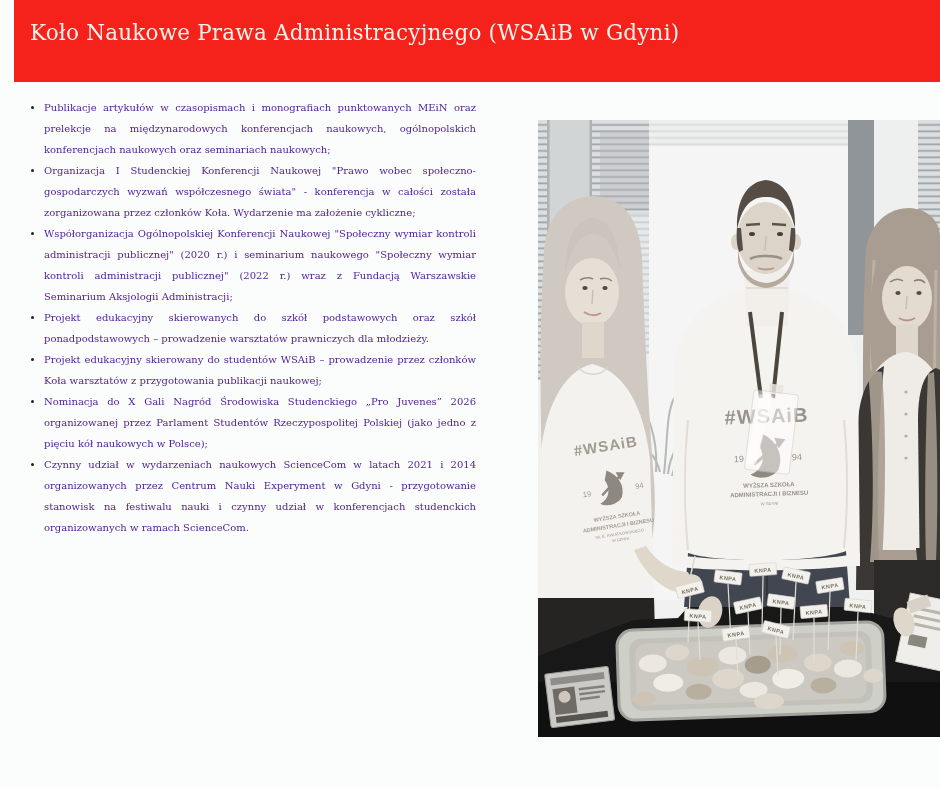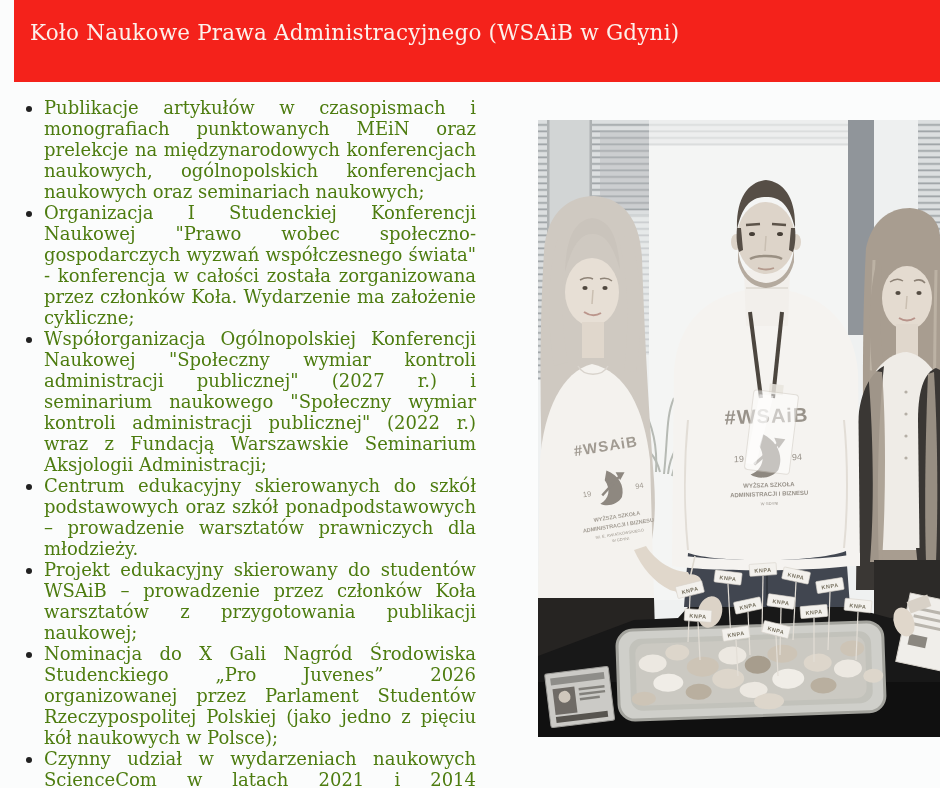--- a/index.html
+++ b/index.html
@@ -17,43 +17,43 @@
     font-size:21.5px;font-weight:400;letter-spacing:.2px;
     color:#fcf1ec;
     font-family:"DejaVu Serif", serif;
     white-space:nowrap;
   }
   .content-list{
     position:absolute;left:28px;top:97px;width:448px;
   }
   .content-list ul{margin:0;padding:0 0 0 16px;}
   .content-list li{
-    font-size:18px;line-height:21px;color:#4d7c0f;
+    font-size:10px;line-height:21px;color:#4c1d95;
     text-align:justify;
   }
   .content-list li::marker{color:#212121;}
   .photo{
     position:absolute;left:538px;top:120px;width:402px;height:617px;margin:0;
     background:#efefee;
   }
   .photo svg{display:block;}
 </style>
 </head>
 <body>
 
 <header class="header">
   <h1>Koło Naukowe Prawa Administracyjnego (WSAiB w Gdyni)</h1>
 </header>
 
 <main class="content-list">
   <ul>
     <li>Publikacje artykułów w czasopismach i monografiach punktowanych MEiN oraz prelekcje na międzynarodowych konferencjach naukowych, ogólnopolskich konferencjach naukowych oraz seminariach naukowych;</li>
     <li>Organizacja I Studenckiej Konferencji Naukowej "Prawo wobec społeczno-gospodarczych wyzwań współczesnego świata" - konferencja w całości została zorganizowana przez członków Koła. Wydarzenie ma założenie cykliczne;</li>
-    <li>Współorganizacja Ogólnopolskiej Konferencji Naukowej "Społeczny wymiar kontroli administracji publicznej" (2027 r.) i seminarium naukowego "Społeczny wymiar kontroli administracji publicznej" (2022 r.) wraz z Fundacją Warszawskie Seminarium Aksjologii Administracji;</li>
-    <li>Centrum edukacyjny skierowanych do szkół podstawowych oraz szkół ponadpodstawowych – prowadzenie warsztatów prawniczych dla młodzieży.</li>
+    <li>Współorganizacja Ogólnopolskiej Konferencji Naukowej "Społeczny wymiar kontroli administracji publicznej" (2020 r.) i seminarium naukowego "Społeczny wymiar kontroli administracji publicznej" (2022 r.) wraz z Fundacją Warszawskie Seminarium Aksjologii Administracji;</li>
+    <li>Projekt edukacyjny skierowanych do szkół podstawowych oraz szkół ponadpodstawowych – prowadzenie warsztatów prawniczych dla młodzieży.</li>
     <li>Projekt edukacyjny skierowany do studentów WSAiB – prowadzenie przez członków Koła warsztatów z przygotowania publikacji naukowej;</li>
     <li>Nominacja do X Gali Nagród Środowiska Studenckiego „Pro Juvenes” 2026 organizowanej przez Parlament Studentów Rzeczypospolitej Polskiej (jako jedno z pięciu kół naukowych w Polsce);</li>
     <li>Czynny udział w wydarzeniach naukowych ScienceCom w latach 2021 i 2014 organizowanych przez Centrum Nauki Experyment w Gdyni - przygotowanie stanowisk na festiwalu nauki i czynny udział w konferencjach studenckich organizowanych w ramach ScienceCom.</li>
   </ul>
 </main>
 
 <figure class="photo">
 <svg width="402" height="617" viewBox="0 0 402 617" xmlns="http://www.w3.org/2000/svg">
   <defs>
     <pattern id="blinds" width="10" height="6.5" patternUnits="userSpaceOnUse">

